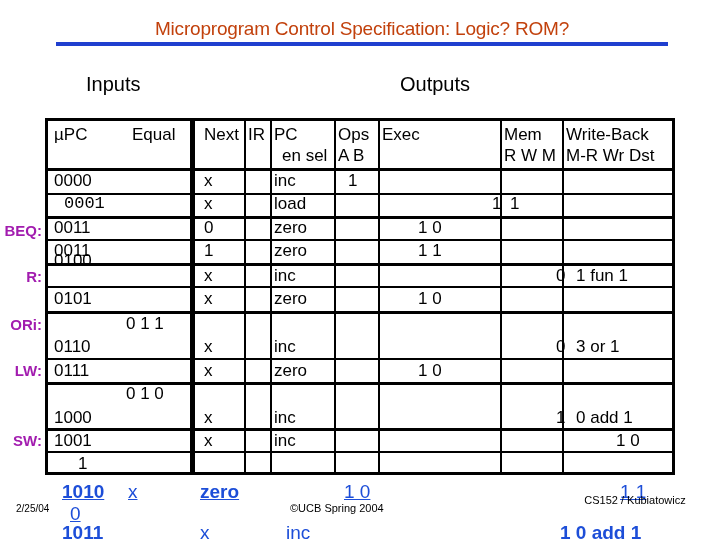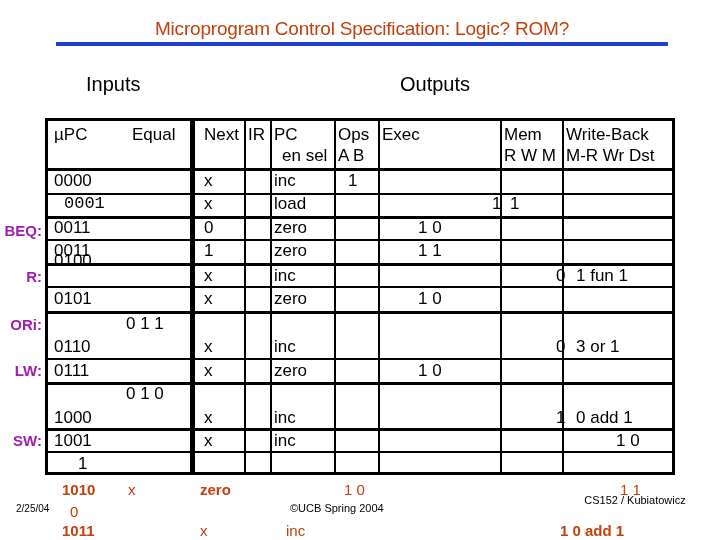--- a/index.html
+++ b/index.html
@@ -50,21 +50,21 @@
   .cell.hdr{font-size:17px;}
 
   
   .rlabel{
     position:absolute;font-size:15px;font-weight:bold;color:#a21caf;
     white-space:nowrap;text-align:right;
   }
 
   
   .overflow{
-    position:absolute;font-size:15px;color:#c2410c;white-space:nowrap;
+    position:absolute;font-size:19px;color:#1d4ed8;white-space:nowrap;text-decoration:underline;
   }
 
   
   #footer-date{position:absolute;left:16px;top:503px;font-size:10px;color:#000;}
   #footer-center{position:absolute;left:290px;top:502px;font-size:11px;color:#000;}
   #footer-right{position:absolute;left:560px;top:494px;width:150px;text-align:center;font-size:11px;color:#000;line-height:13px;}
 </style>
 </head>
 <body>
 

